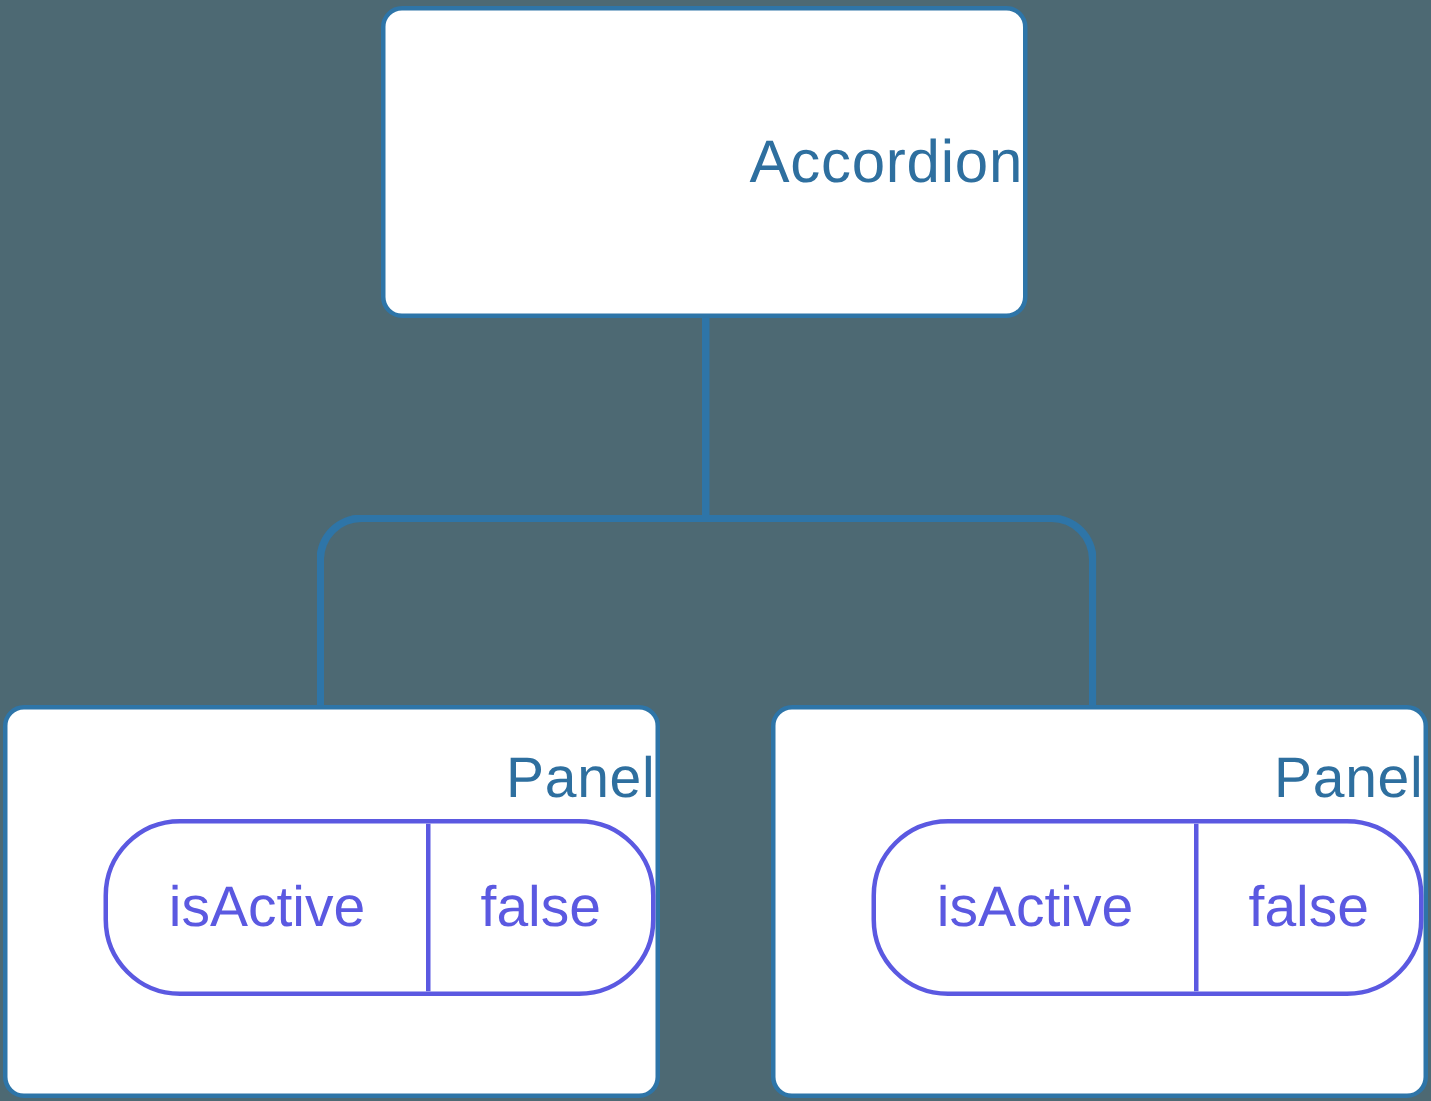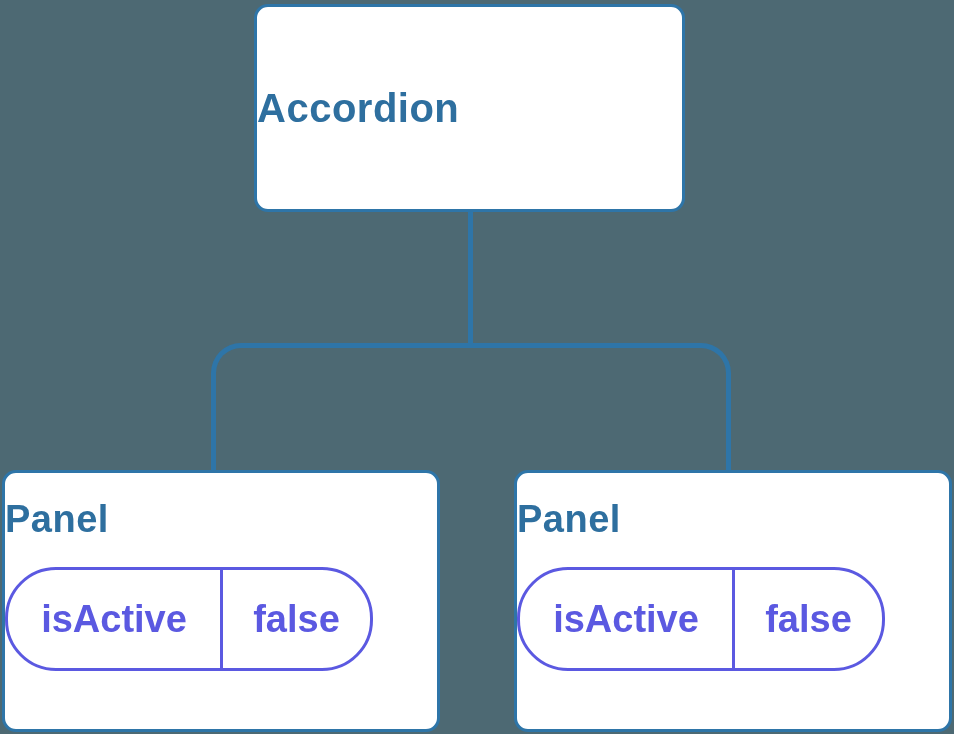--- a/index.html
+++ b/index.html
@@ -21,22 +21,21 @@
     background:var(--bg);
     overflow:hidden;
   }
   .node{
     position:absolute;
     background:var(--fill);
     border:3px solid var(--line);
     border-radius:14px;
     display:flex;
     flex-direction:column;
-    align-items:flex-start;
-    font-weight:bold;
+    align-items:flex-end;
   }
   .node-root{
     left:254px;top:4px;width:431px;height:208px;
     justify-content:center;
   }
   .node-title{
     color:var(--title);
     font-size:40px;
     letter-spacing:0.5px;
   }
@@ -54,22 +53,22 @@
     position:absolute;
     left:211px;top:343px;
     width:520px;height:128px;
     border:5px solid var(--line);
     border-bottom:none;
     border-radius:30px 30px 0 0;
   }
   .panel-left{left:2px;top:470px;width:438px;height:262px;}
   .panel-right{left:514px;top:470px;width:438px;height:262px;}
   .state-pill{
-    margin-top:26px;
-    width:368px;height:104px;
+    margin-top:5px;
+    width:368px;height:118px;
     border:3px solid var(--accent);
     border-radius:51px;
     display:flex;
     align-items:stretch;
     overflow:hidden;
   }
   .pill-cell{
     display:flex;
     align-items:center;
     justify-content:center;

